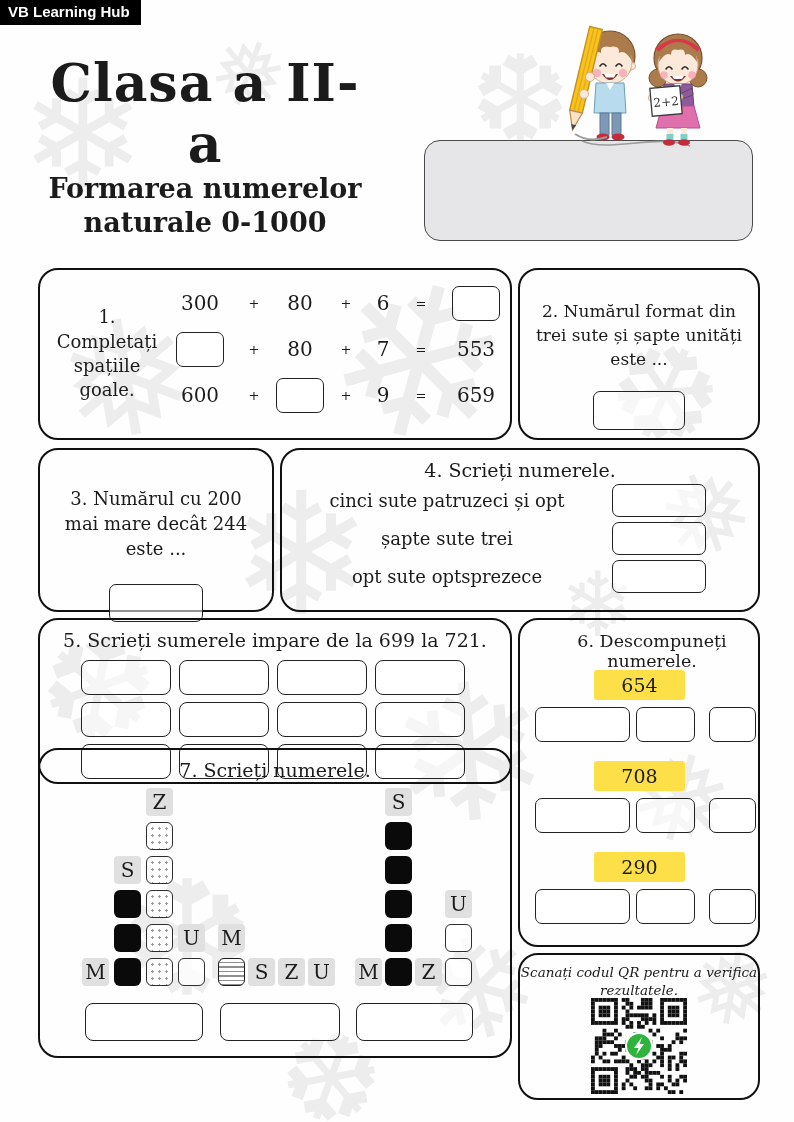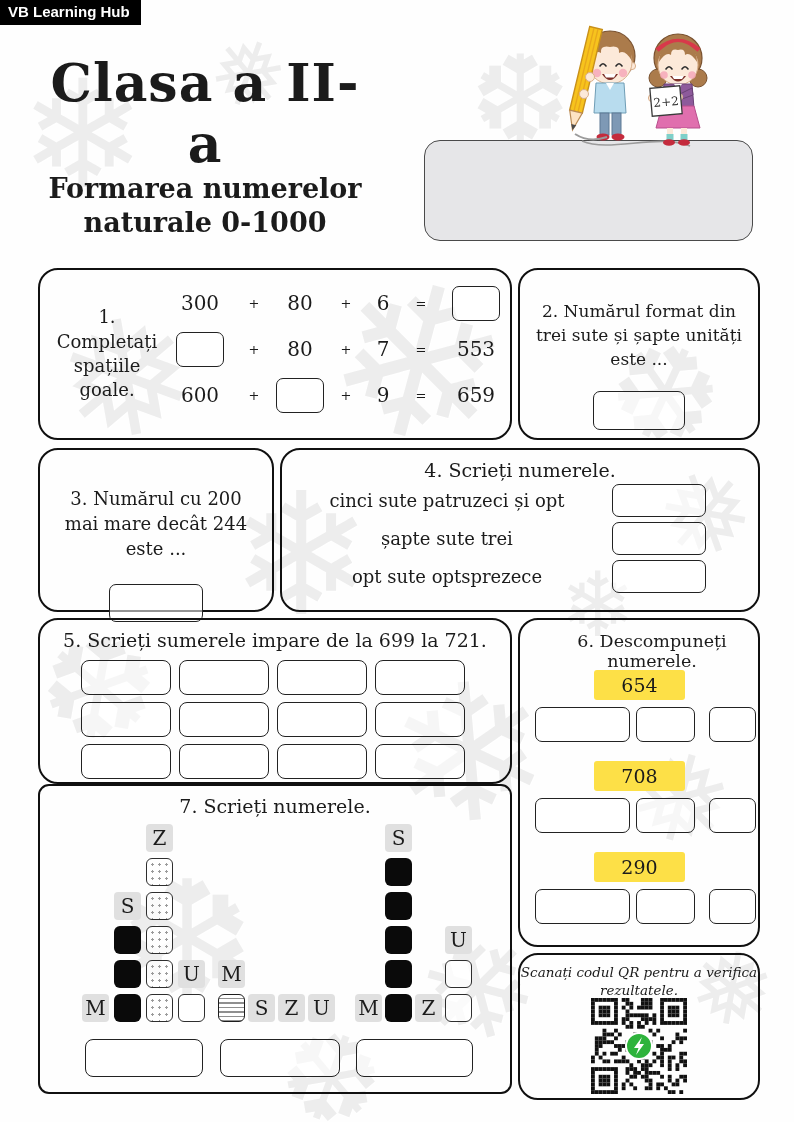--- a/index.html
+++ b/index.html
@@ -47,21 +47,21 @@
             gap:7px 8px;margin:9px 0 0 41px;}
   .cell5{border:1.5px solid #222;border-radius:8px;background:rgba(255,255,255,.5);}
   .ex6{left:518px;top:618px;width:238px;height:325px;}
   .chip6{position:absolute;left:74px;width:91px;height:30px;background:#fde047;
          border-radius:3px;text-align:center;font-size:19px;line-height:30px;}
   .brow6{position:absolute;left:0;display:flex;}
   .brow6 .abox{height:33px;border-radius:7px;}
   .b6a{width:93px;margin-left:15px;}
   .b6b{width:57px;margin-left:6px;}
   .b6c{width:45px;margin-left:14px;}
-  .ex7{left:38px;top:784px;width:470px;height:306px;border-radius:11px;}
+  .ex7{left:38px;top:748px;width:470px;height:306px;}
   .chip7{position:absolute;width:27px;height:28px;background:#e0e0e0;border-radius:4px;
          font-size:20px;display:flex;align-items:center;justify-content:center;}
   .sq{position:absolute;width:27px;height:28px;border-radius:6px;box-sizing:border-box;}
   .sq.black{background:#0a0a0a;}
   .sq.white{background:rgba(255,255,255,.75);border:1.4px solid #2e2e2e;}
   .sq.dotted{background-color:rgba(255,255,255,.75);border:1.4px solid #2e2e2e;
              background-image:radial-gradient(#9b9b9b 1px,transparent 1.4px);
              background-size:7px 7px;background-position:2px 2px;}
   .sq.hatched{background-color:rgba(255,255,255,.8);border:1.6px solid #1d1d1d;
               background-image:repeating-linear-gradient(180deg,transparent 0 3px,#8f8f8f 3px 4.4px);}

